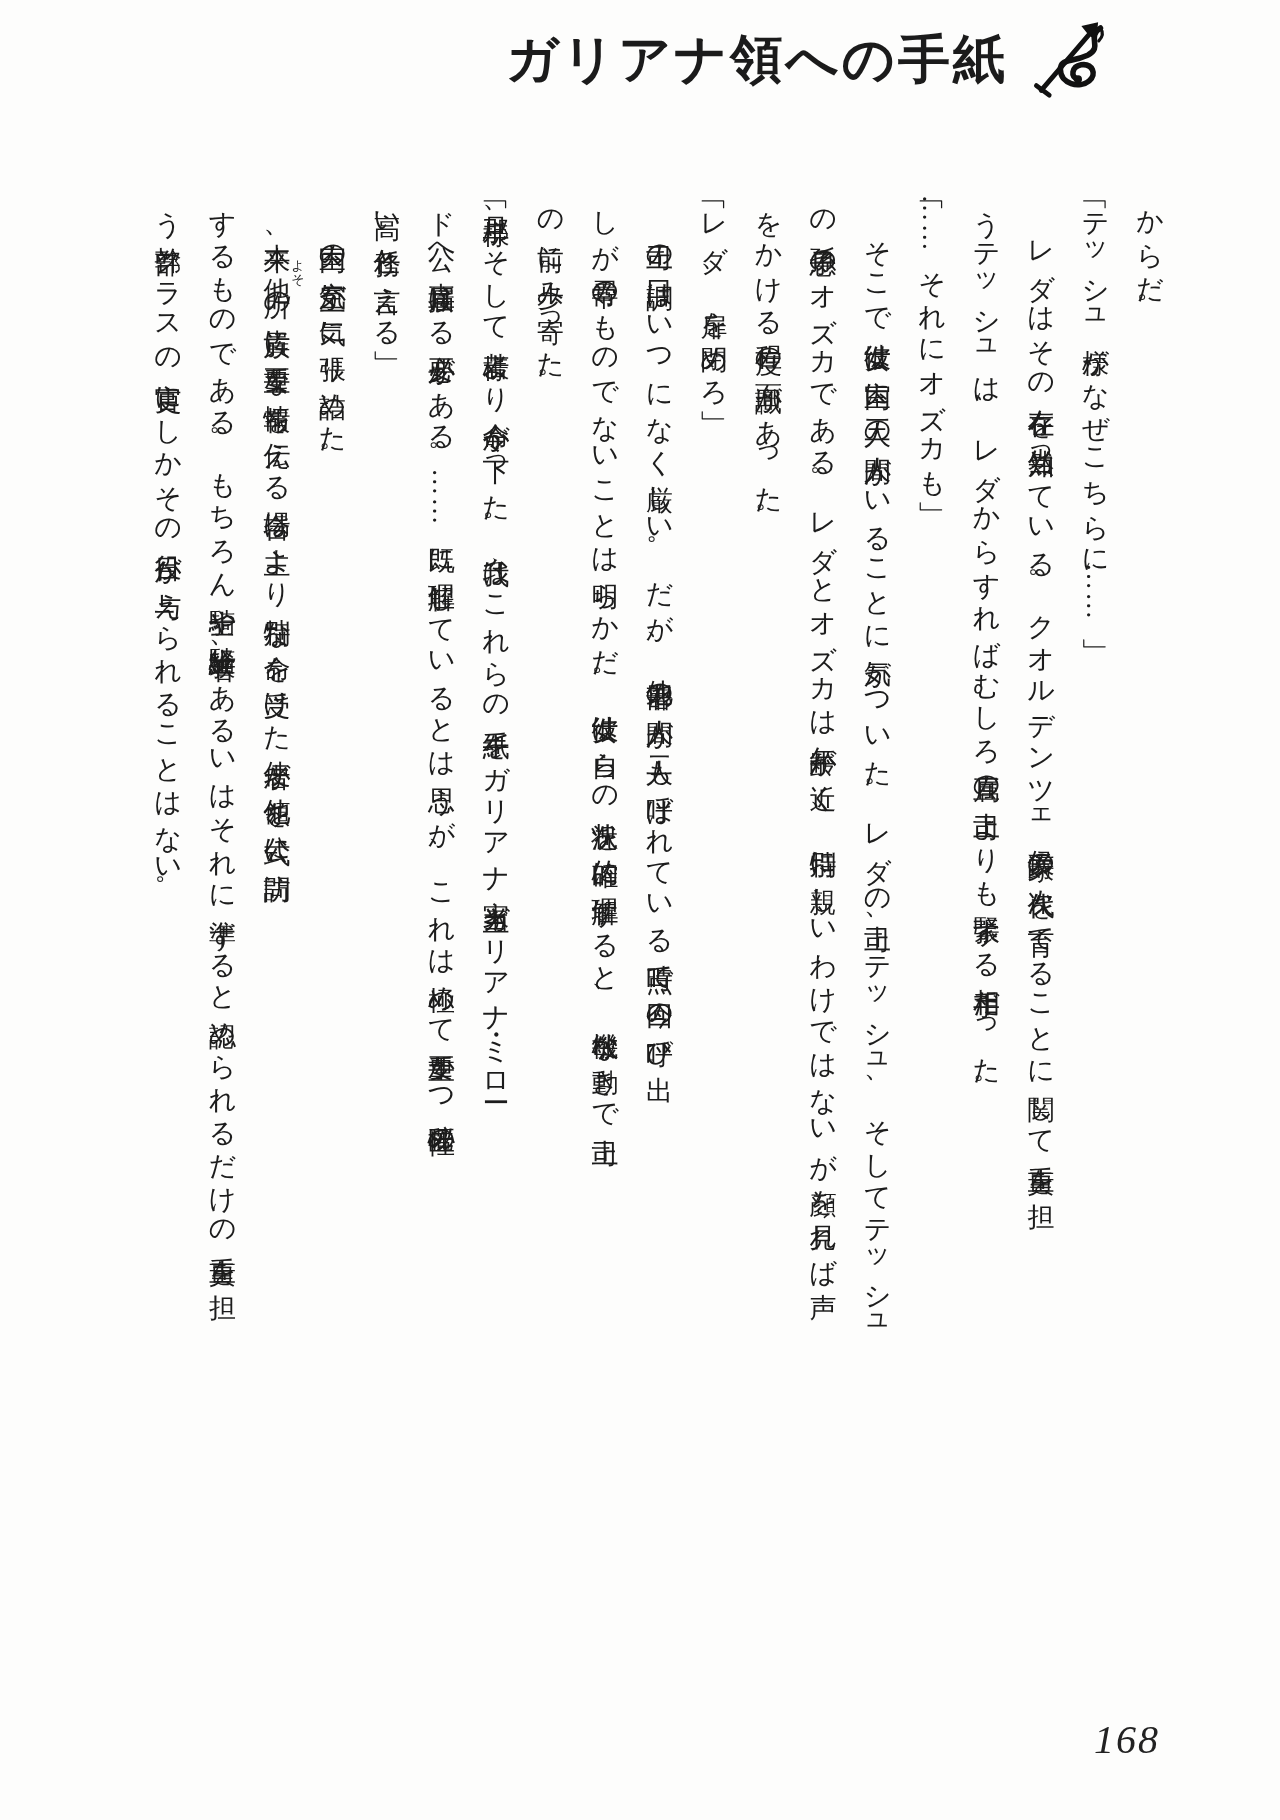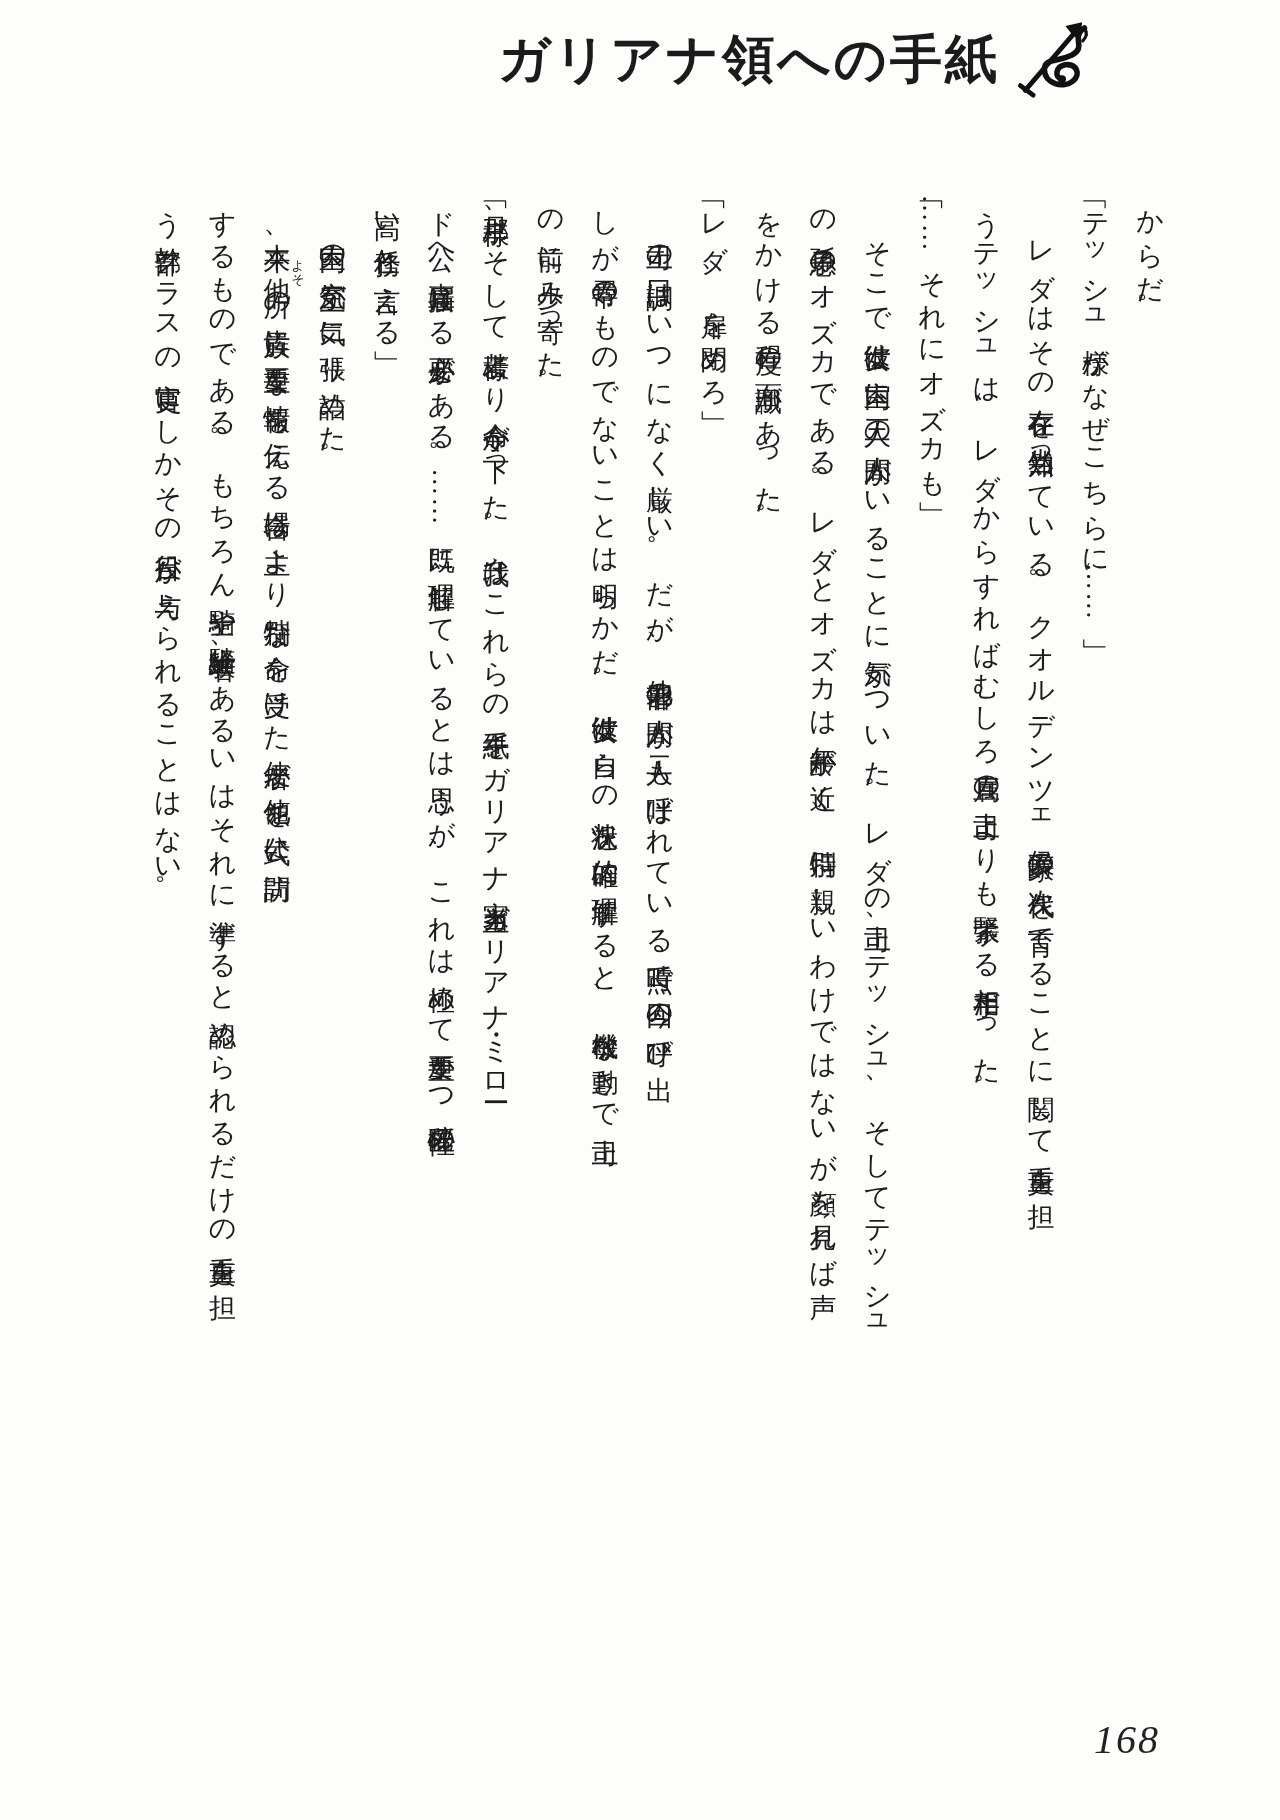--- a/index.html
+++ b/index.html
@@ -9,24 +9,24 @@
     height:1820px;
     background:#fdfdfc;
     font-family:"Liberation Serif","DejaVu Serif",serif;
     color:#1b1b1b;
     overflow:hidden;
   }
   
   .title-row{
     position:absolute;
     top:20px;
-    right:186px;
+    right:170px;
     display:flex;
     align-items:center;
-    gap:14px;
+    gap:22px;
   }
   .chapter-title{
     font-size:52px;
     font-weight:bold;
     letter-spacing:3px;
     white-space:nowrap;
   }
   .crest{width:80px;height:80px;}
   
   .vtext{

